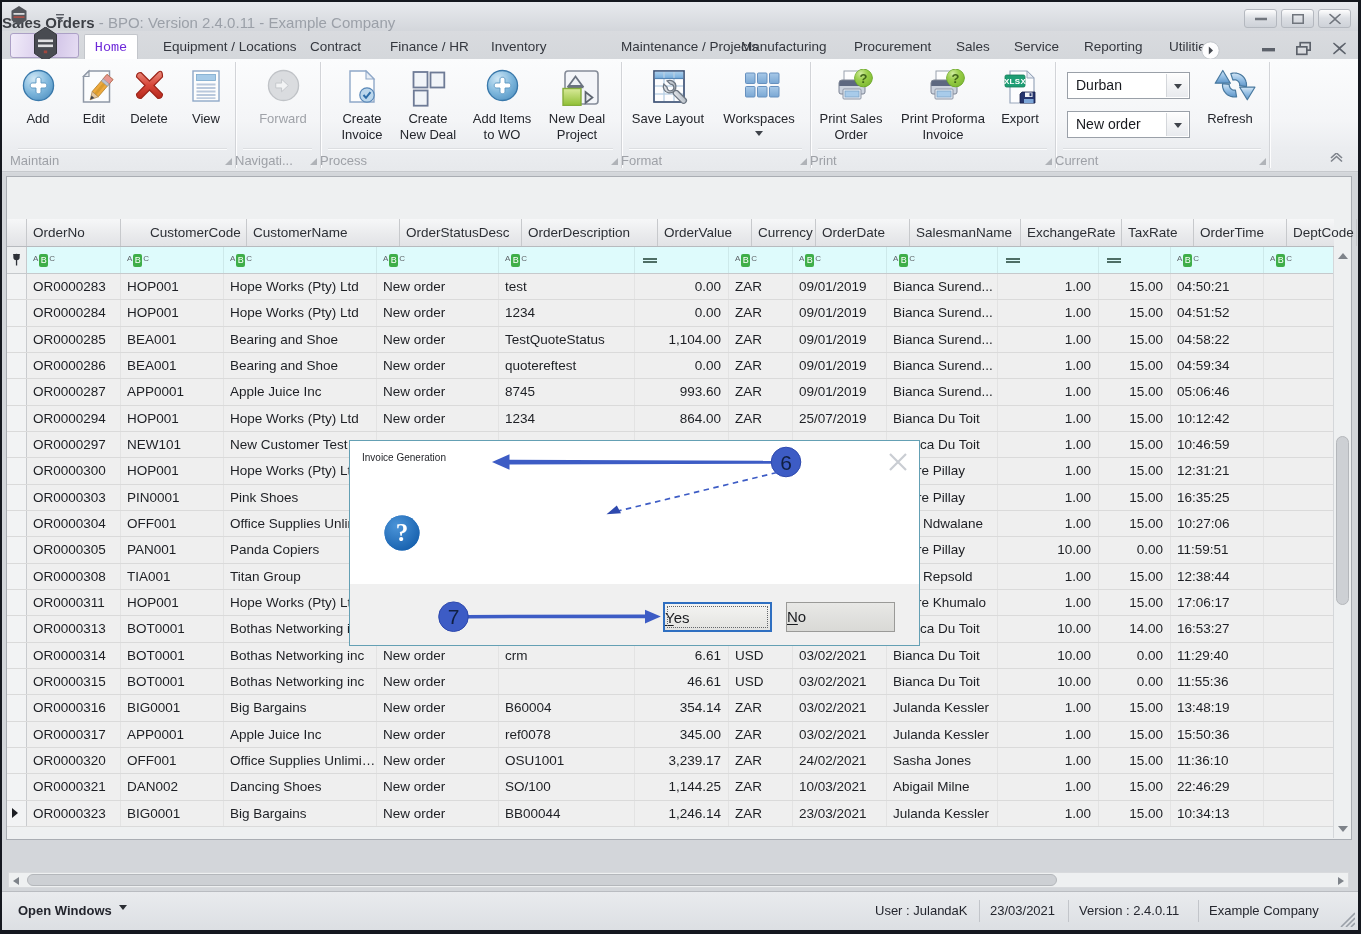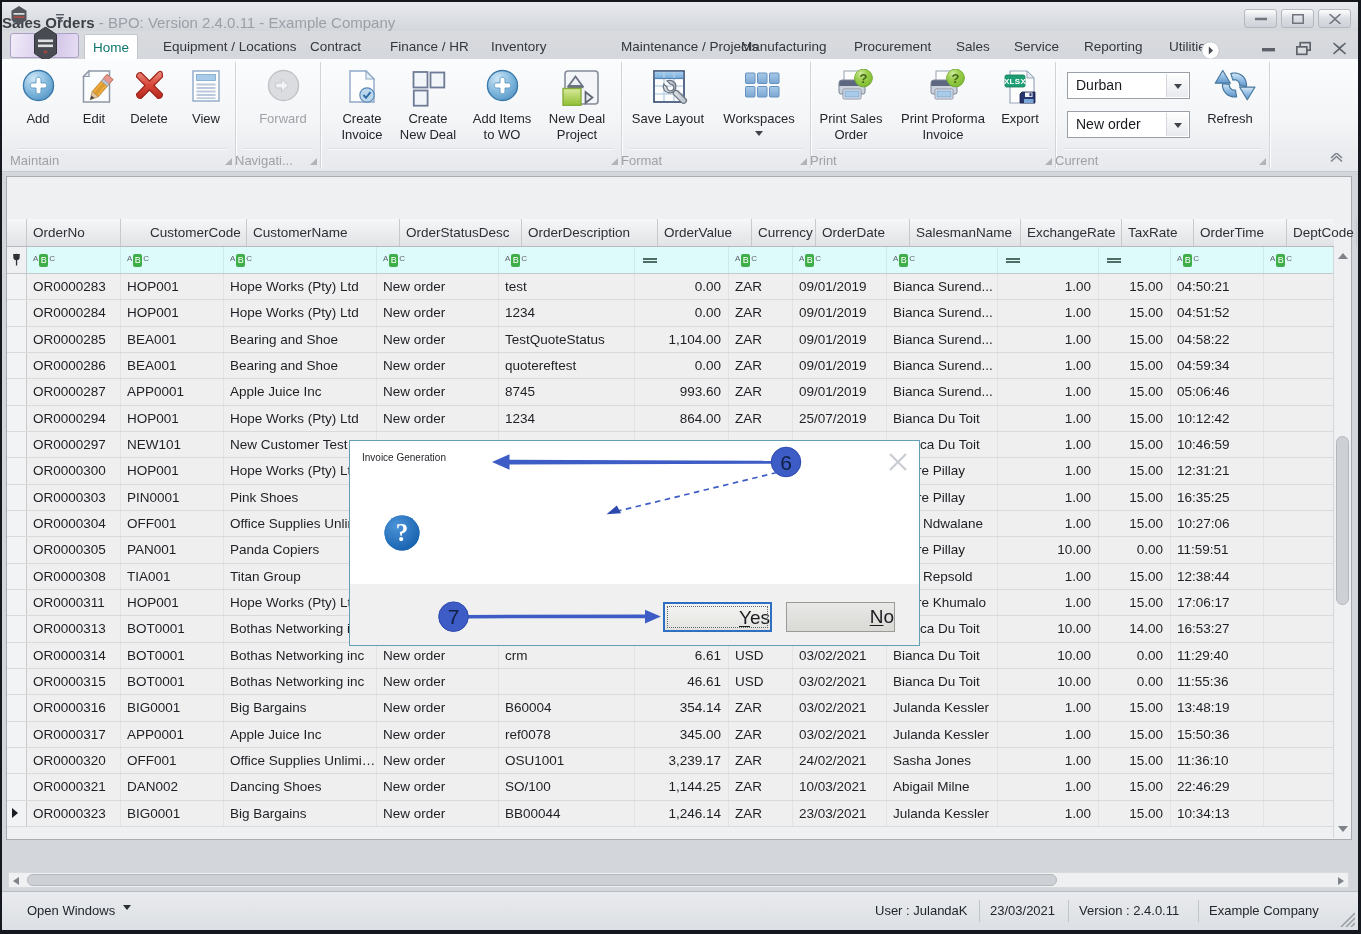--- a/index.html
+++ b/index.html
@@ -15,21 +15,21 @@
 #title b { color:#3c3f45; }
 .winbtn { position:absolute; top:7px; width:33px; height:19px; border:1px solid #b4b8bf; border-radius:3px;
   background:linear-gradient(#fefefe,#dcdfe4 48%,#ced2d8); }
 .winbtn svg { position:absolute; left:50%; top:50%; transform:translate(-50%,-50%); }
 
 
 #tabstrip { position:absolute; left:2px; top:31px; right:3px; height:28px; background:linear-gradient(#d9dbdf,#d4d7db); }
 #appbtn { position:absolute; left:8px; top:2px; width:69px; height:25px; border:1px solid #aca0c6; border-radius:3px;
   background:linear-gradient(100deg,#f1ecf9 0%,#e0d5f0 35%,#d3c6e8 65%,#e6ddf3 100%); }
 .tab { position:absolute; top:3px; height:25px; font-size:13.5px; color:#34373e; text-align:center; line-height:25px; white-space:nowrap; }
-#tab-home { background:#fff; border:1px solid #c3c6cb; border-bottom:none; border-radius:2px 2px 0 0; color:#0f766e; z-index:3; }
+#tab-home { background:#fff; border:1px solid #c3c6cb; border-bottom:none; border-radius:2px 2px 0 0; color:#6d28d9; z-index:3;font-family:Liberation Mono, monospace; }
 
 
 #ribbon { position:absolute; left:2px; top:59px; right:3px; height:113px;
   background:linear-gradient(#fbfcfd,#f4f5f7 55%,#ebedf0 80%,#e7e9ec); border-bottom:1px solid #c6c9cd; }
 .gsep { position:absolute; top:3px; bottom:3px; width:1px; background:#d2d4d8; box-shadow:1px 0 0 #fdfdfe; }
 .glabel { position:absolute; top:94px; height:17px; font-size:13px; color:#9ea1a7; text-align:left; }
 .glauncher { position:absolute; top:99px; width:7px; height:7px; }
 .rbtn { position:absolute; top:3px; width:70px; text-align:center; font-size:13px; color:#24262c; }
 .rbtn .ic { display:block; margin:7px auto 8px; width:33px; height:34px; position:relative; }
 .rbtn .lb { line-height:16.2px; }
@@ -74,21 +74,21 @@
 #hsb { position:absolute; left:6px; right:9px; bottom:4px; height:16px; background:#eef0f1; border:1px solid #d8dadd; }
 #hthumb { position:absolute; left:18px; width:1030px; top:1px; height:12px; border-radius:7px; background:#cdd0d4; border:1px solid #b4b7bb; }
 
 
 #statusbar { position:absolute; left:2px; right:3px; bottom:4px; height:39px; background:linear-gradient(#e9ebee,#dcdfe3); border-top:1px solid #b9bcc1; font-size:13px; color:#24262e; }
 .ssep { position:absolute; top:8px; bottom:8px; width:1px; background:#c2c5ca; }
 
 
 #dlg { position:absolute; left:349px; top:440px; width:571px; height:206px; background:#fff; border:1px solid #64a0b4; }
 #dlgfoot { position:absolute; left:0; bottom:0; width:100%; height:61px; background:#f0f0f0; }
-.dbtn { position:absolute; top:161px; width:109px; height:30px; font-size:19px; color:#1a1c20; text-align:right; line-height:28px; }
+.dbtn { position:absolute; top:161px; width:109px; height:30px; font-size:15px; color:#1a1c20; text-align:left; line-height:28px; }
 #byes { left:313px; border:2px solid #2f6fc1; background:linear-gradient(#f4f4f2,#e3e3e0); }
 #byes .focus { position:absolute; inset:2px; border:1px dotted #63666b; }
 #bno { left:436px; border:1px solid #9a9a98; background:linear-gradient(#e8e8e6,#d9d9d6); }
 u { text-decoration-thickness:1px; text-underline-offset:2px; }
 .hmk,.fmk,.mk { width:20px; }
 .hc:nth-child(2) { width:94px; }
 .fc:nth-child(2) { width:94px; }
 .row .c:nth-child(2) { width:94px; }
 .hc:nth-child(3) { width:103px;margin-left:23px; }
 .fc:nth-child(3) { width:103px; }
@@ -438,20 +438,21 @@
 <div class="glabel" style="left:8px;width:225px;">Maintain</div>
 <div style="position:absolute;top:89px;left:16px;width:209px;height:1px;background:#dcdee1;box-shadow:0 1px 0 #fbfcfd;"></div>
 <svg class="glauncher" style="left:223px" width="7" height="7">
       <path d="M7 0 V7 H0 Z" fill="#b0b3b8"></path>
     </svg>
 <div class="glabel" style="left:233px;width:85px;">Navigati...</div>
 <div style="position:absolute;top:89px;left:241px;width:69px;height:1px;background:#dcdee1;box-shadow:0 1px 0 #fbfcfd;"></div>
 <svg class="glauncher" style="left:308px" width="7" height="7">
       <path d="M7 0 V7 H0 Z" fill="#b0b3b8"></path>
     </svg>
+<div class="glabel" style="left:318px;width:301px;">Process</div>
 <div style="position:absolute;top:89px;left:326px;width:285px;height:1px;background:#dcdee1;box-shadow:0 1px 0 #fbfcfd;"></div>
 <svg class="glauncher" style="left:609px" width="7" height="7">
       <path d="M7 0 V7 H0 Z" fill="#b0b3b8"></path>
     </svg>
 <div class="glabel" style="left:619px;width:189px;">Format</div>
 <div style="position:absolute;top:89px;left:627px;width:173px;height:1px;background:#dcdee1;box-shadow:0 1px 0 #fbfcfd;"></div>
 <svg class="glauncher" style="left:798px" width="7" height="7">
       <path d="M7 0 V7 H0 Z" fill="#b0b3b8"></path>
     </svg>
 <div class="glabel" style="left:808px;width:245px;">Print</div>
@@ -888,21 +889,21 @@
         <path d="M6 0 L0 4 L6 8 Z" fill="#7e838a"></path>
       </svg>
     <div id="hthumb"></div>
     <svg class="abs" style="right:4px;top:4px" width="6" height="8">
         <path d="M0 0 L6 4 L0 8 Z" fill="#7e838a"></path>
       </svg>
   </div>
 </div>
 
 <div id="statusbar">
-  <div class="abs" style="left:25px;top:11px;">Open Windows <span style="display:inline-block;width:0;height:0;border:4px solid transparent;border-top:5px solid #2a2d33;vertical-align:1px;margin-left:4px;"></span></div>
+  <div class="abs" style="left:16px;top:11px;font-weight:bold;">Open Windows <span style="display:inline-block;width:0;height:0;border:4px solid transparent;border-top:5px solid #2a2d33;vertical-align:1px;margin-left:4px;"></span></div>
   <div class="abs" style="left:873px;top:11px;">User : JulandaK</div>
   <div class="ssep" style="left:977px"></div>
   <div class="abs" style="left:988px;top:11px;">23/03/2021</div>
   <div class="ssep" style="left:1066px"></div>
   <div class="abs" style="left:1077px;top:11px;">Version : 2.4.0.11</div>
   <div class="ssep" style="left:1196px"></div>
   <div class="abs" style="left:1207px;top:11px;">Example Company</div>
   <svg class="abs" style="right:3px;bottom:3px" width="17" height="17" viewBox="0 0 17 17">
       <g stroke="#9aa0a8" stroke-width="1.6">
         <line x1="3" y1="17" x2="17" y2="3"></line>

